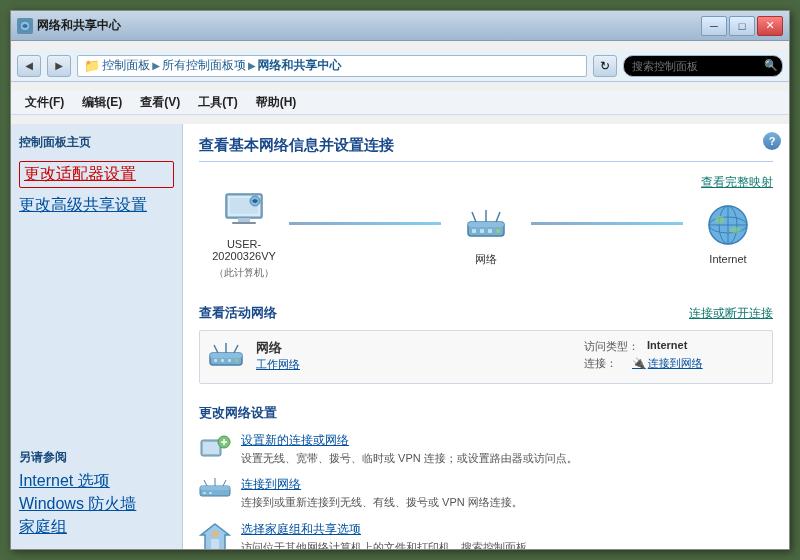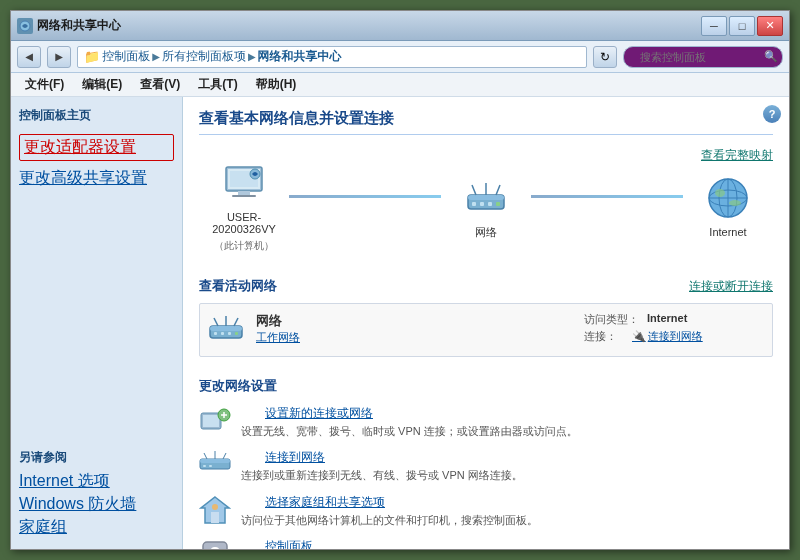--- a/index.html
+++ b/index.html
@@ -15,20 +15,21 @@
       overflow: hidden;
     }
     .window {
       width: 780px;
       height: 540px;
       background: #f0f0f0;
       border: 1px solid #888;
       box-shadow: 2px 2px 8px rgba(0,0,0,0.5);
       display: flex;
       flex-direction: column;
+      gap: 9px;
     }
     
     .title-bar {
       height: 30px;
       background: linear-gradient(to bottom, #c8d8e8 0%, #a0b8d0 100%);
       display: flex;
       align-items: center;
       justify-content: space-between;
       padding: 0 6px;
       border-bottom: 1px solid #7a9ab8;
@@ -126,23 +127,23 @@
       align-items: center;
       justify-content: center;
       cursor: pointer;
       font-size: 12px;
     }
     .search-box {
       width: 160px;
       height: 22px;
       border: 1px solid #a0b8d0;
       border-radius: 10px;
-      padding: 0 24px 0 16px;
-      font-size: 11px;
-      background: #701a75;
+      padding: 0 24px 0 8px;
+      font-size: 11px;
+      background: #000000;
       color: #999;
       outline: none;
       position: relative;
     }
     .search-wrap {
       position: relative;
       display: flex;
       align-items: center;
     }
     .search-icon-btn {
@@ -375,21 +376,20 @@
     .change-text {
       flex: 1;
     }
     .change-link {
       font-size: 12px;
       color: #0050a0;
       text-decoration: underline;
       cursor: pointer;
       display: block;
       margin-bottom: 2px;
-      margin-left: 24px;
     }
     .change-desc {
       font-size: 11px;
       color: #555;
       line-height: 1.4;
     }
     
     .help-icon {
       position: absolute;
       top: 8px;

